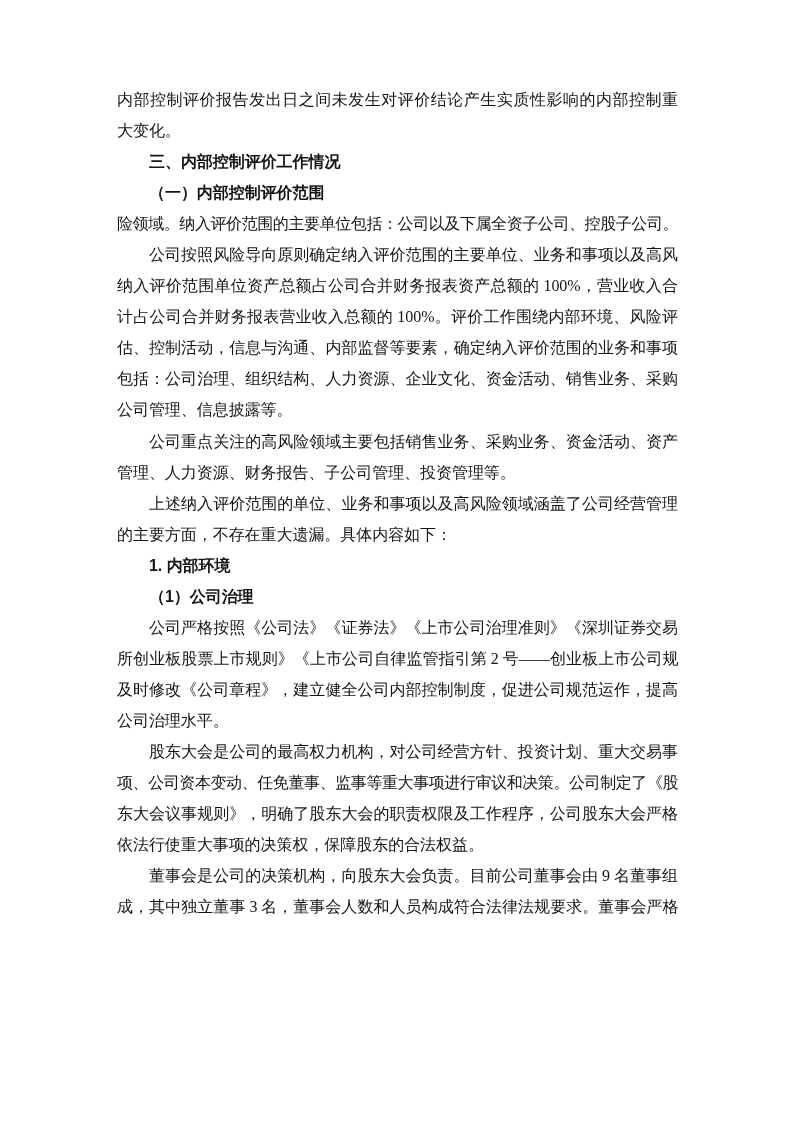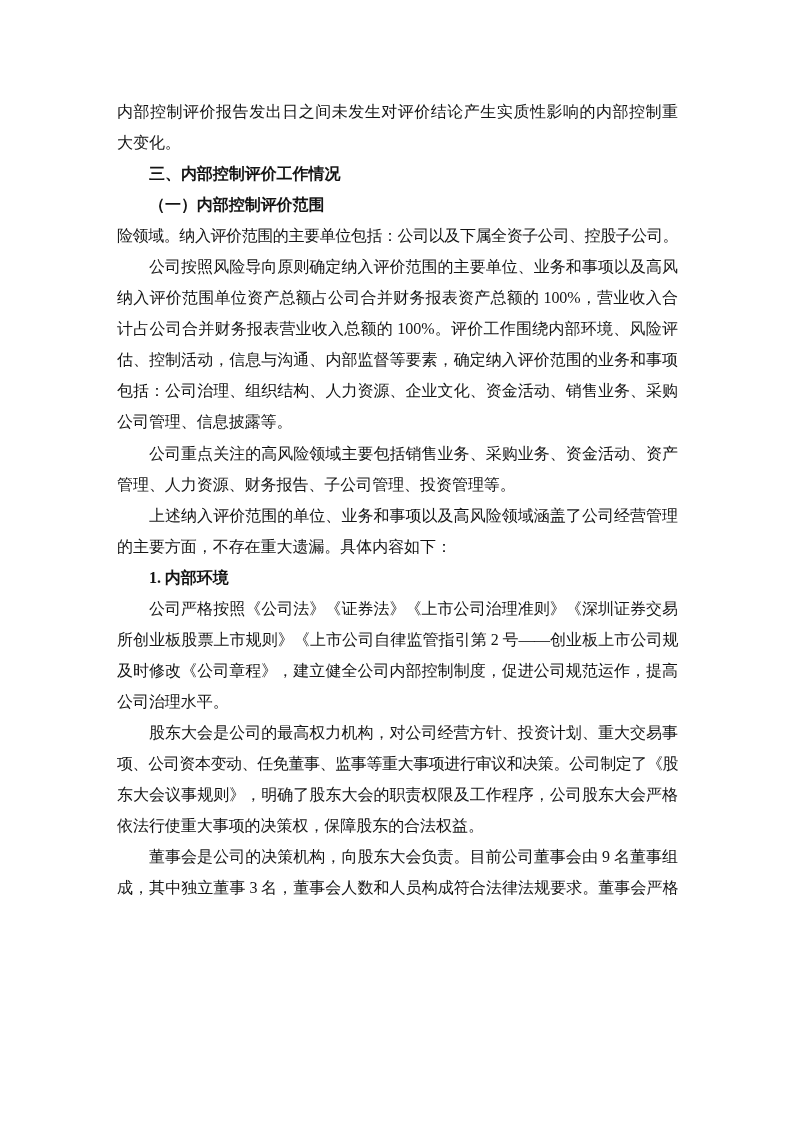--- a/index.html
+++ b/index.html
@@ -10,42 +10,42 @@
   .page {
     position: relative;
     width: 794px;
     height: 1122px;
     background: #ffffff;
     overflow: hidden;
   }
   .content {
     position: absolute;
     left: 117px;
-    top: 96px;
+    top: 84px;
     width: 561px;
     color: #141414;
     font-family: "Liberation Serif", "DejaVu Serif", serif;
   }
   .ln {
     font-size: 16px;
     line-height: 31.05px;
     letter-spacing: -0.05px;
     text-align: justify;
     text-align-last: justify;
     white-space: normal;
   }
   .ln.end {
     text-align-last: left;
   }
   .ln.ind {
     text-indent: 32px;
   }
   .ln.b {
     font-weight: bold;
-    font-family: Liberation Serif, serif;
+    font-family: Liberation Sans, sans-serif;
   }
   .ln.tight {
     letter-spacing: -0.55px;
   }
 </style>
 </head>
 <body>
 
 <div class="page">
   <div class="content">
@@ -58,20 +58,21 @@
       <div class="ln">纳入评价范围单位资产总额占公司合并财务报表资产总额的 100%，营业收入合</div>
       <div class="ln">计占公司合并财务报表营业收入总额的 100%。评价工作围绕内部环境、风险评</div>
       <div class="ln">估、控制活动，信息与沟通、内部监督等要素，确定纳入评价范围的业务和事项</div>
       <div class="ln">包括：公司治理、组织结构、人力资源、企业文化、资金活动、销售业务、采购</div>
       <div class="ln end">公司管理、信息披露等。</div>
       <div class="ln ind">公司重点关注的高风险领域主要包括销售业务、采购业务、资金活动、资产</div>
       <div class="ln end">管理、人力资源、财务报告、子公司管理、投资管理等。</div>
       <div class="ln ind">上述纳入评价范围的单位、业务和事项以及高风险领域涵盖了公司经营管理</div>
       <div class="ln end">的主要方面，不存在重大遗漏。具体内容如下：</div>
       <div class="ln b ind end">1. 内部环境</div>
+      <div class="ln b ind end">（1）公司治理</div>
       <div class="ln ind">公司严格按照《公司法》《证券法》《上市公司治理准则》《深圳证券交易</div>
       <div class="ln tight">所创业板股票上市规则》《上市公司自律监管指引第 2 号——创业板上市公司规</div>
       <div class="ln">及时修改《公司章程》，建立健全公司内部控制制度，促进公司规范运作，提高</div>
       <div class="ln end">公司治理水平。</div>
       <div class="ln ind">股东大会是公司的最高权力机构，对公司经营方针、投资计划、重大交易事</div>
       <div class="ln tight">项、公司资本变动、任免董事、监事等重大事项进行审议和决策。公司制定了《股</div>
       <div class="ln">东大会议事规则》，明确了股东大会的职责权限及工作程序，公司股东大会严格</div>
       <div class="ln end">依法行使重大事项的决策权，保障股东的合法权益。</div>
       <div class="ln ind">董事会是公司的决策机构，向股东大会负责。目前公司董事会由 9 名董事组</div>
       <div class="ln tight">成，其中独立董事 3 名，董事会人数和人员构成符合法律法规要求。董事会严格</div>

